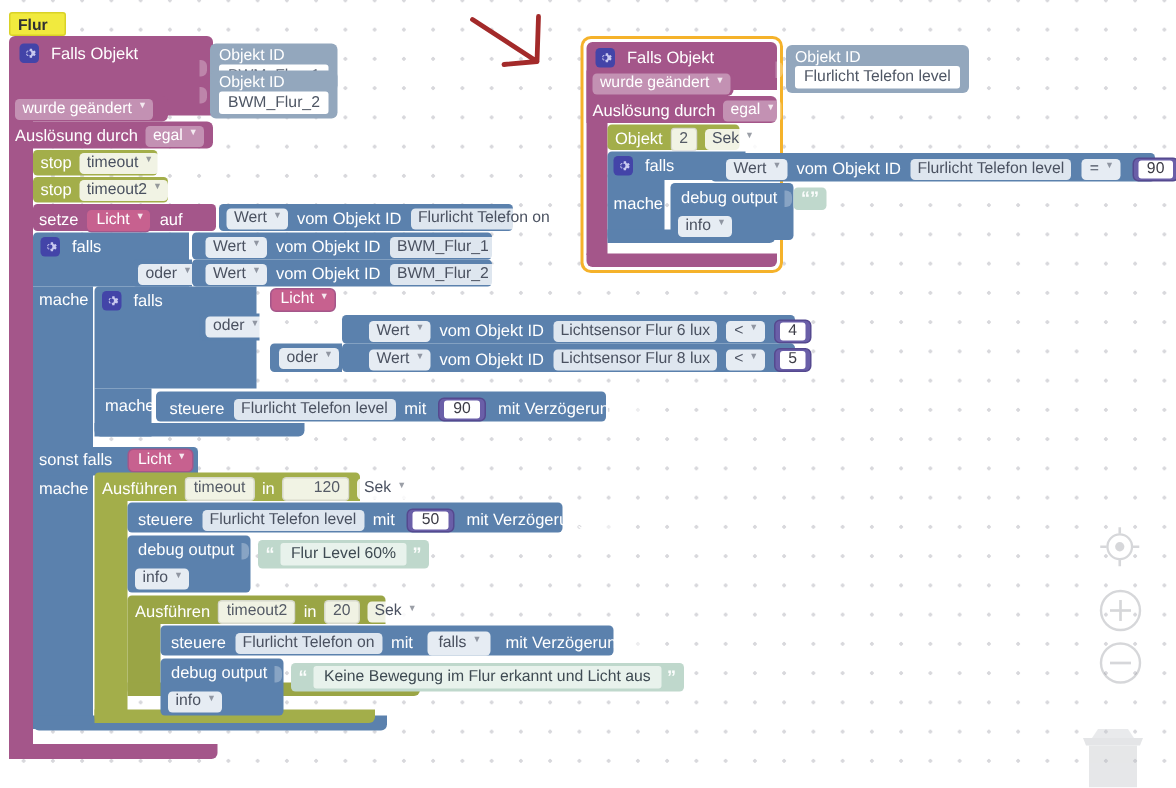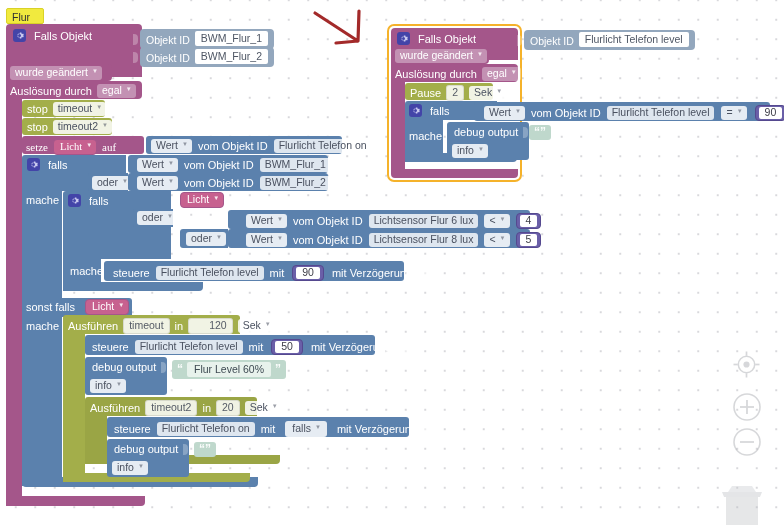--- a/index.html
+++ b/index.html
@@ -11,21 +11,21 @@
   }
   #canvas{
     position:relative;width:784px;height:525px;overflow:hidden;
     background-color:#ffffff;
     background-image:radial-gradient(circle, #d8d8dc 1.1px, rgba(0,0,0,0) 1.2px);
     background-size:19.5px 19.5px;
     background-position:6px 10px;
   }
 
   
-  .blk{position:absolute;box-sizing:border-box;}
+  .blk{position:absolute;box-sizing:border-box;font-weight:bold;}
   .rose   {background:#a4568a;}
   .rose2  {background:#a4568a;}
   .blue   {background:#5b81ad;}
   .olive  {background:#a3ae4a;}
   .oliveD {background:#9aa545;}
 
   .row{position:absolute;display:flex;align-items:center;white-space:nowrap;}
   .lbl{color:#ffffff;font-size:11px;line-height:12px;}
 
   
@@ -79,22 +79,23 @@
     padding:2px 5px;
   }
   .str .q{color:#ffffff;font-size:12px;line-height:11px;font-weight:bold;opacity:.95;}
   .str .txt{
     background:#e8f2ec;color:#3e4a52;font-size:10.5px;line-height:12px;
     border-radius:2px;padding:1px 7px 2px 7px;margin:0 4px;display:inline-block;
   }
 
   
   .oid{
-    display:inline-flex;align-items:flex-end;background:#93a7bd;border-radius:4px;
+    display:inline-flex;align-items:flex-start;background:#93a7bd;border-radius:4px;
     padding:2px 6px 3px 6px;
+    flex-direction:column;
   }
   .oid .k{color:#ffffff;font-size:10.5px;line-height:12px;margin-right:5px;}
   .oid .v{
     background:#ffffff;color:#4e5664;font-size:10.5px;line-height:12px;
     border-radius:2px;padding:1px 6px 2px 6px;
   }
   .notch{
     width:5px;height:11px;background:rgba(255,255,255,.28);
     border-radius:0 4px 4px 0;margin-right:2px;
   }
@@ -186,21 +187,21 @@
   <div class="blk olive" style="left:22px;top:118px;width:90px;height:17px;border-radius:3px;"></div>
   <div class="row" style="left:27px;top:120px;">
     <span class="lbl">stop</span>
     <span class="dropL" style="margin-left:5px;">
       <span>timeout2</span>
         <span class="car">▼</span>
     </span>
   </div>
 
   <div class="blk rose" style="left:22px;top:136px;width:122px;height:18px;border-radius:3px;"></div>
-  <div class="row" style="left:26px;top:139px;font-family:Liberation Serif, serif;">
+  <div class="row" style="left:26px;top:139px;">
     <span class="lbl">setze</span>
     <span class="var" style="margin-left:5px;">
       <span>Licht</span>
         <span class="car">▼</span>
     </span>
     <span class="lbl" style="margin-left:5px;">auf</span>
   </div>
 
   <div class="blk blue" style="left:146px;top:136px;width:196px;height:18px;border-radius:3px;"></div>
   <div class="row" style="left:151px;top:139px;">
@@ -429,20 +430,21 @@
   </div>
 
   <div class="blk blue" style="left:107px;top:439px;width:82px;height:38px;border-radius:3px;"></div>
   <div class="row" style="left:114px;top:443px;">
     <span class="lbl">debug output</span>
     <span class="notch" style="margin-left:5px;"></span>
   </div>
   <div class="row" style="left:194px;top:442px;">
     <span class="str">
       <span class="q">“</span>
+      <span class="txt">Keine Bewegung im Flur erkannt und Licht aus</span>
       <span class="q">”</span>
     </span>
   </div>
   <div class="row" style="left:112px;top:461px;">
     <span class="dropL">
       <span>info</span>
         <span class="car">▼</span>
     </span>
   </div>
 
@@ -481,21 +483,21 @@
   <div class="row" style="left:395px;top:67px;">
     <span class="lbl">Auslösung durch</span>
     <span class="drop" style="margin-left:5px;">
       <span>egal</span>
         <span class="car">▼</span>
     </span>
   </div>
 
   <div class="blk olive" style="left:405px;top:83px;width:88px;height:17px;border-radius:3px;"></div>
   <div class="row" style="left:410px;top:85px;">
-    <span class="lbl">Pause</span>
+    <span class="lbl">Objekt</span>
     <span class="field" style="margin-left:5px;background:rgba(255,255,255,.85);">2</span>
     <span class="dropL" style="margin-left:5px;">
       <span>Sek</span>
         <span class="car">▼</span>
     </span>
   </div>
 
   <div class="blk blue" style="left:405px;top:101px;width:92px;height:19px;border-radius:3px 0 0 0;"></div>
   <div class="blk blue" style="left:405px;top:120px;width:38px;height:42px;"></div>
   <div class="blk blue" style="left:405px;top:153px;width:112px;height:9px;border-radius:0 0 4px 4px;"></div>

